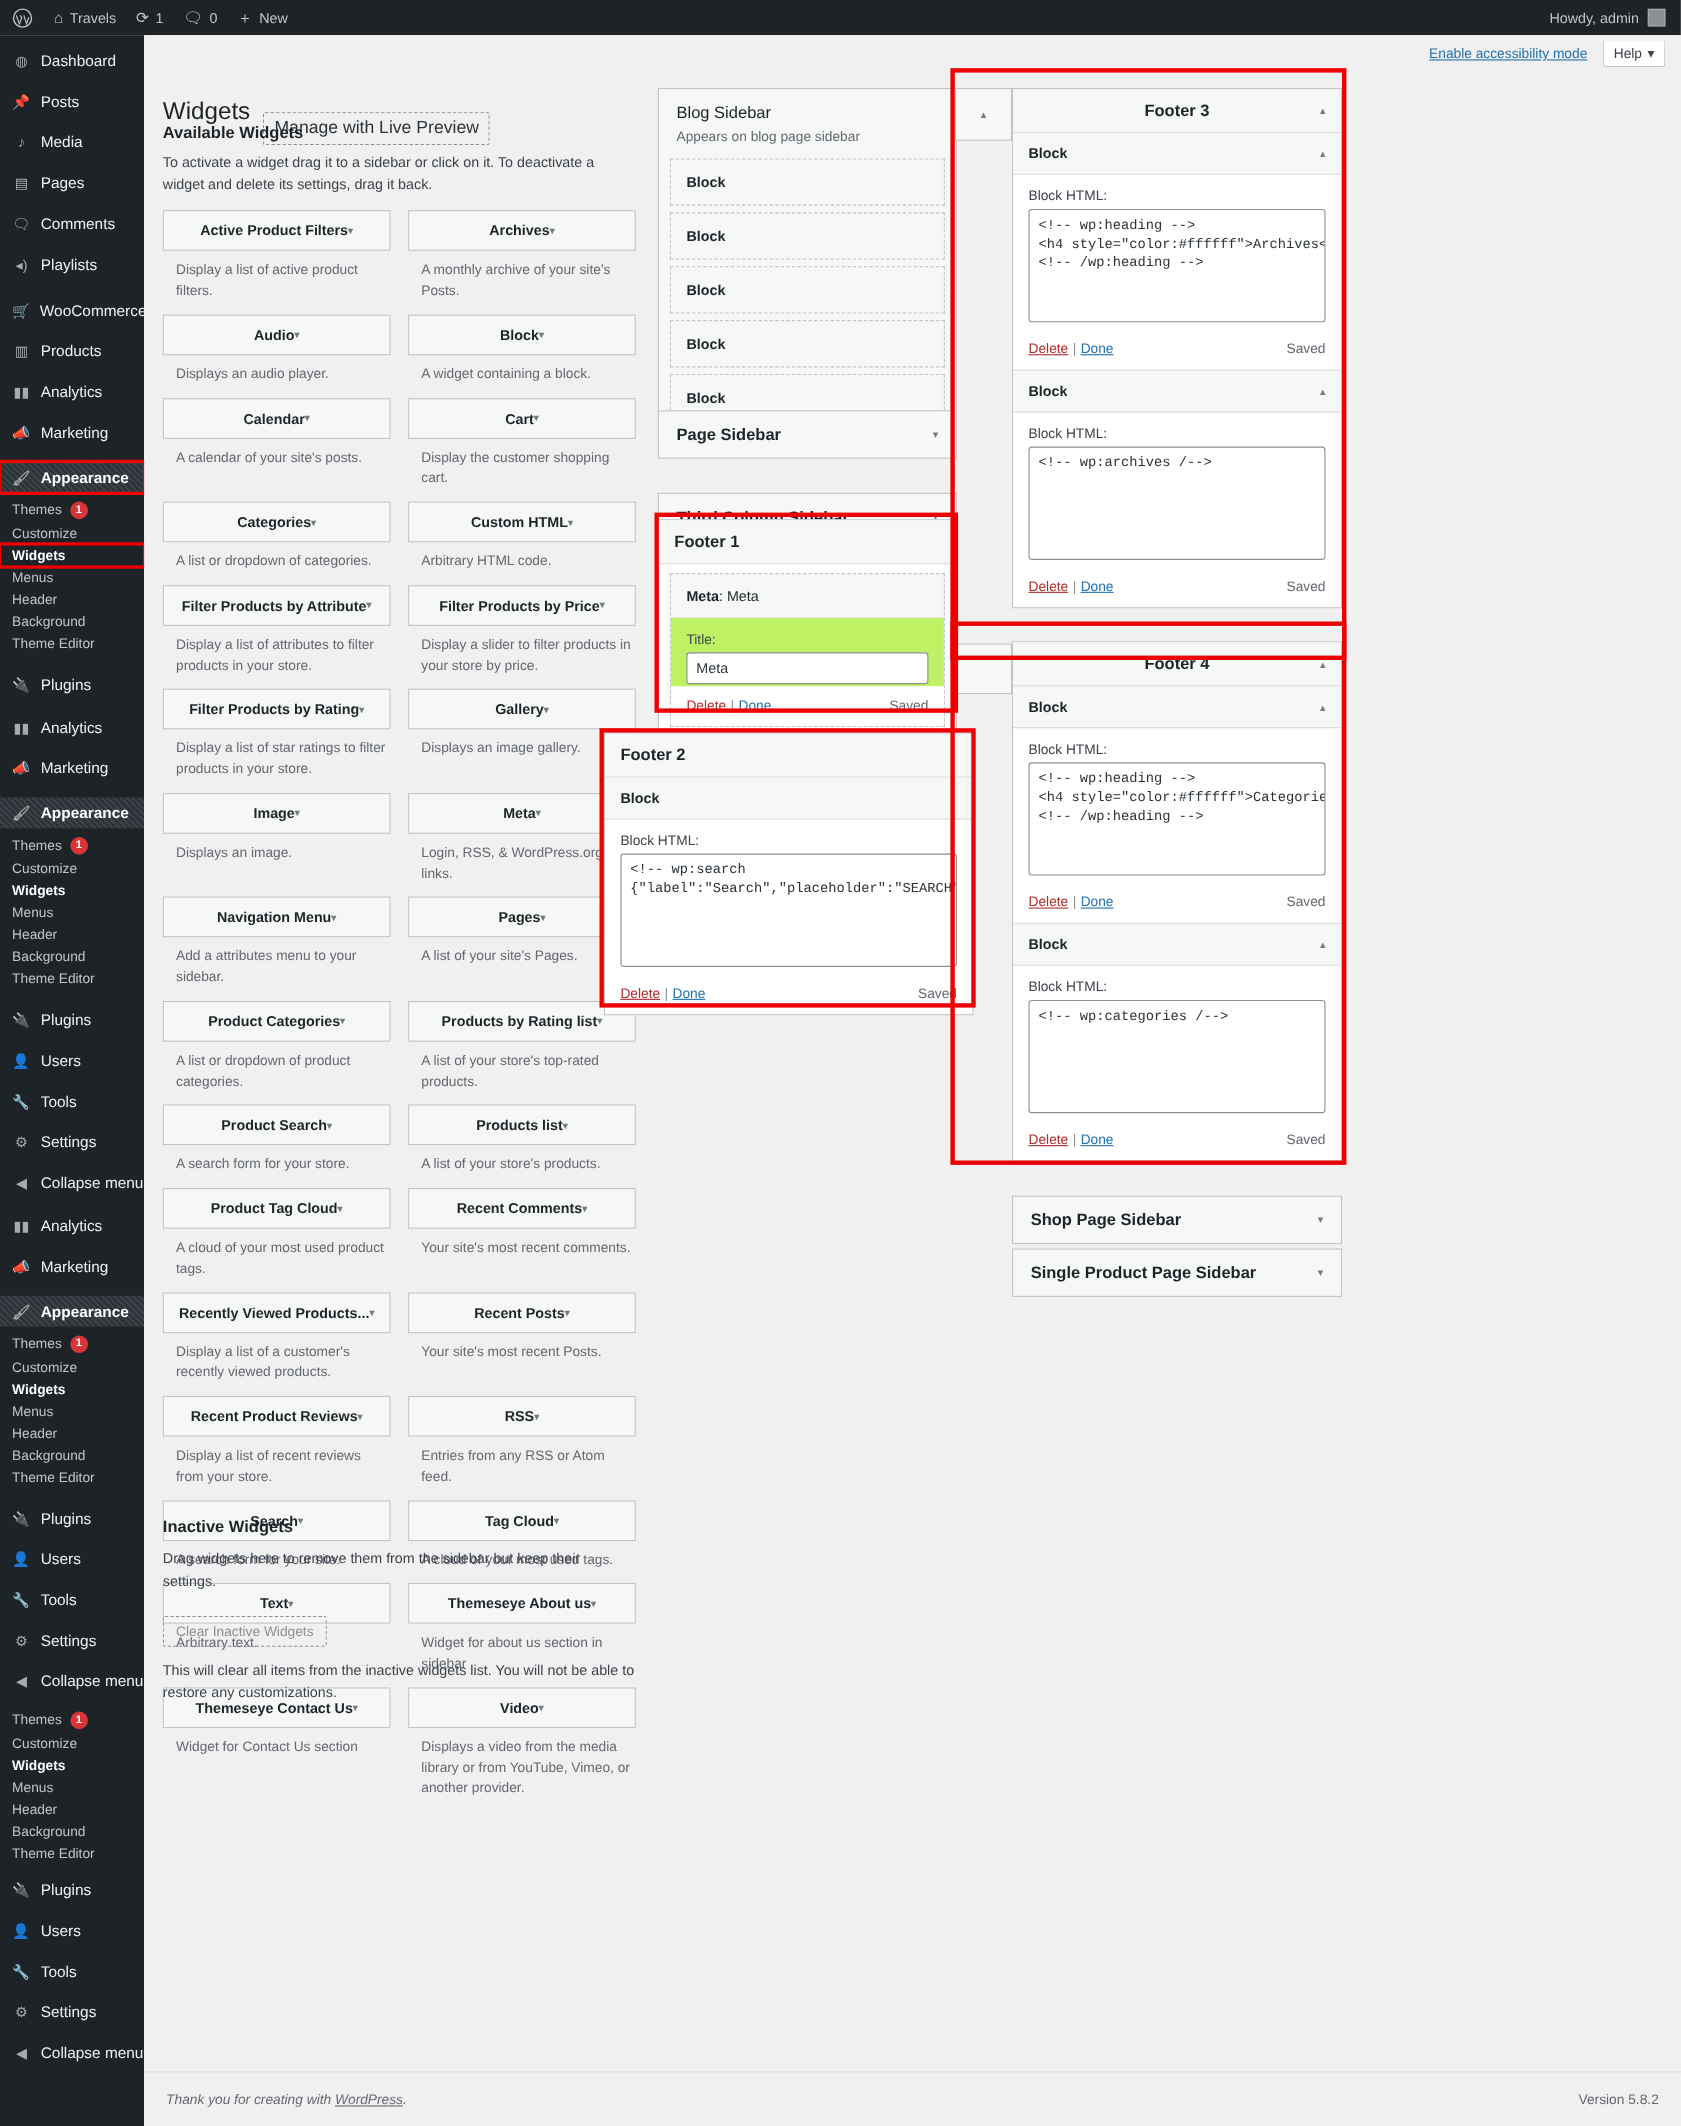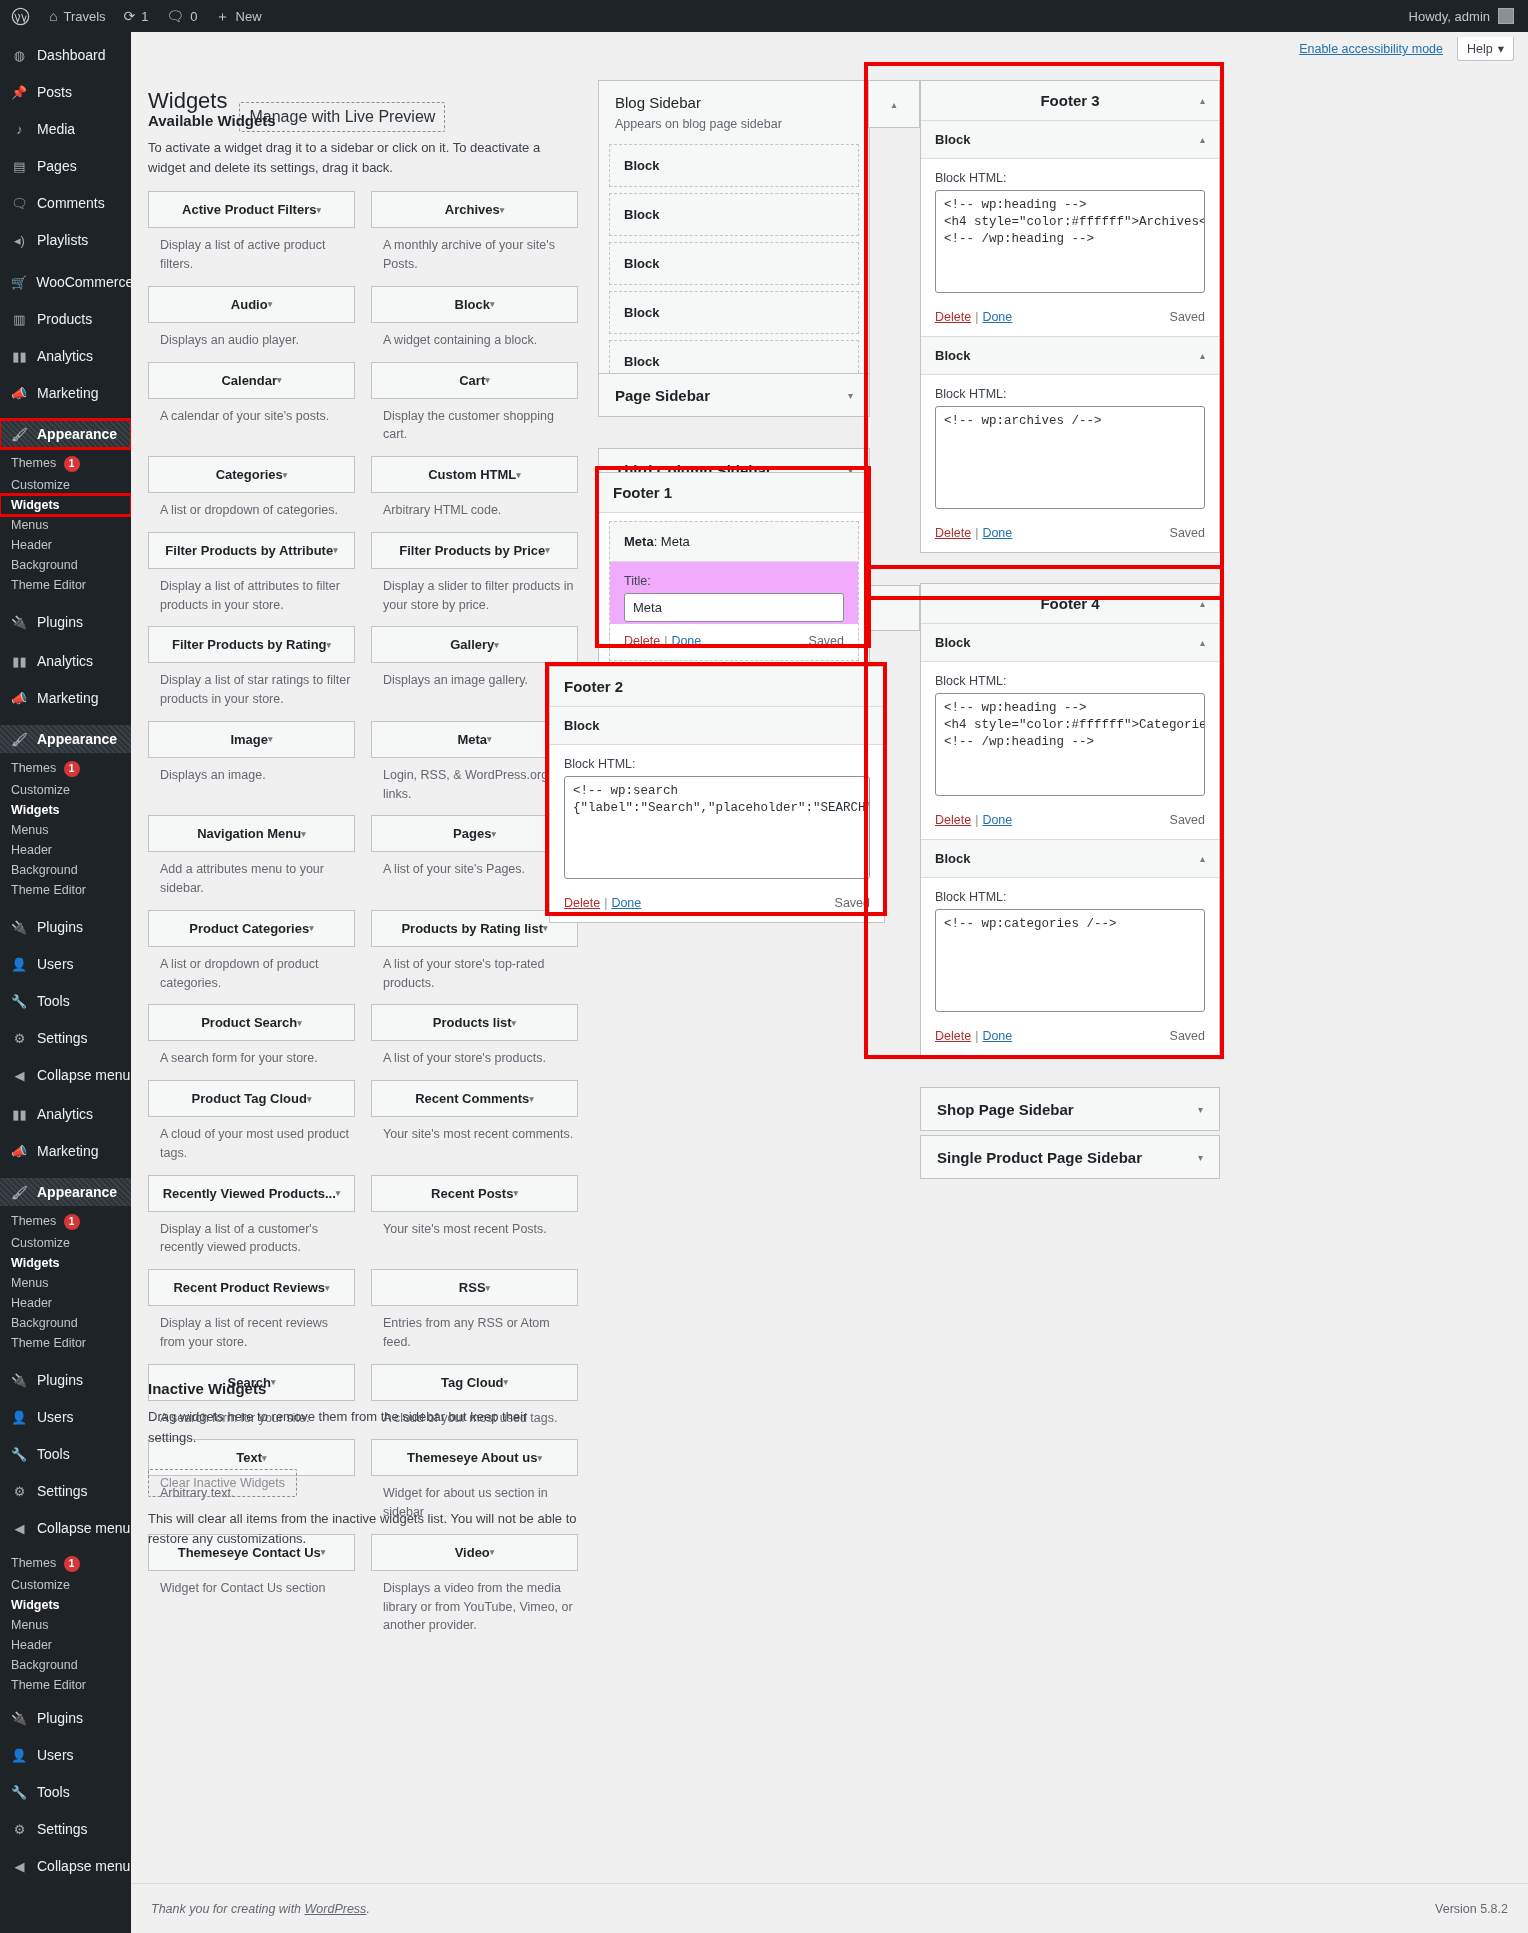--- a/index.html
+++ b/index.html
@@ -680,21 +680,21 @@
 
   <div class="opencard" style="left:467px; top:440px; width:272px;">
     <div class="oc-head" style="font-size:15px">
       <span>Footer 1</span>
     </div>
     <div style="padding:8px 10px 6px">
       <div style="border:1px dashed #c3c4c7;background:#f6f7f7;">
         <div style="padding:12px 14px;font-weight:bold;font-size:13px;color:#1d2327;border-bottom:1px solid #dcdcde;">
           <span>Meta</span><span style="font-weight:normal">: Meta</span>
         </div>
-        <div style="padding:12px 14px 2px;background:#f0abfc;">
+        <div style="padding:12px 14px 2px;background:#bef264;">
           <div class="oc-label">Title:</div>
           <input class="oc-input" value="Meta" style="">
         </div>
         <div class="oc-foot" style="background:#fff">
           <span class="links">
             <a class="del" href="#">Delete</a><span class="sep">|</span><a class="done" href="#">Done</a>
           </span>
           <span class="saved">Saved</span>
         </div>
       </div>

